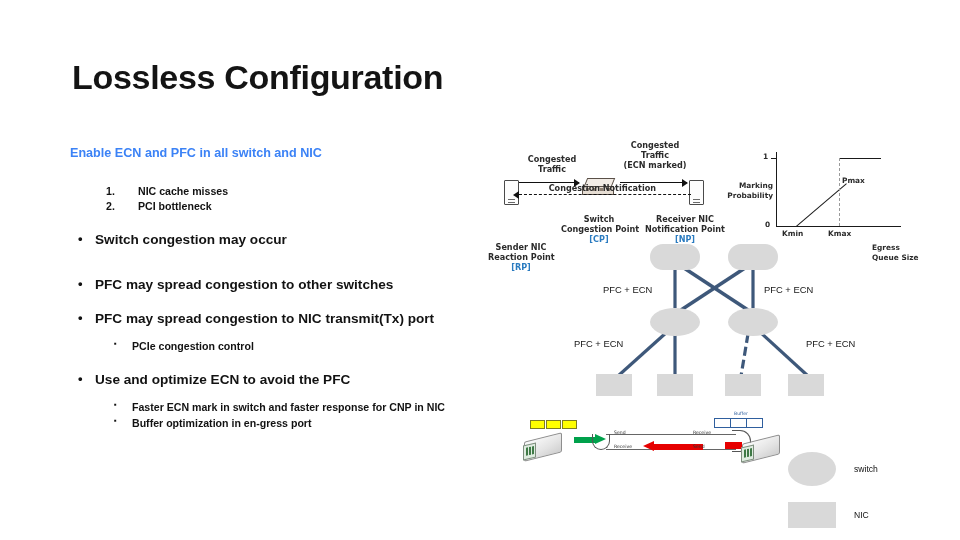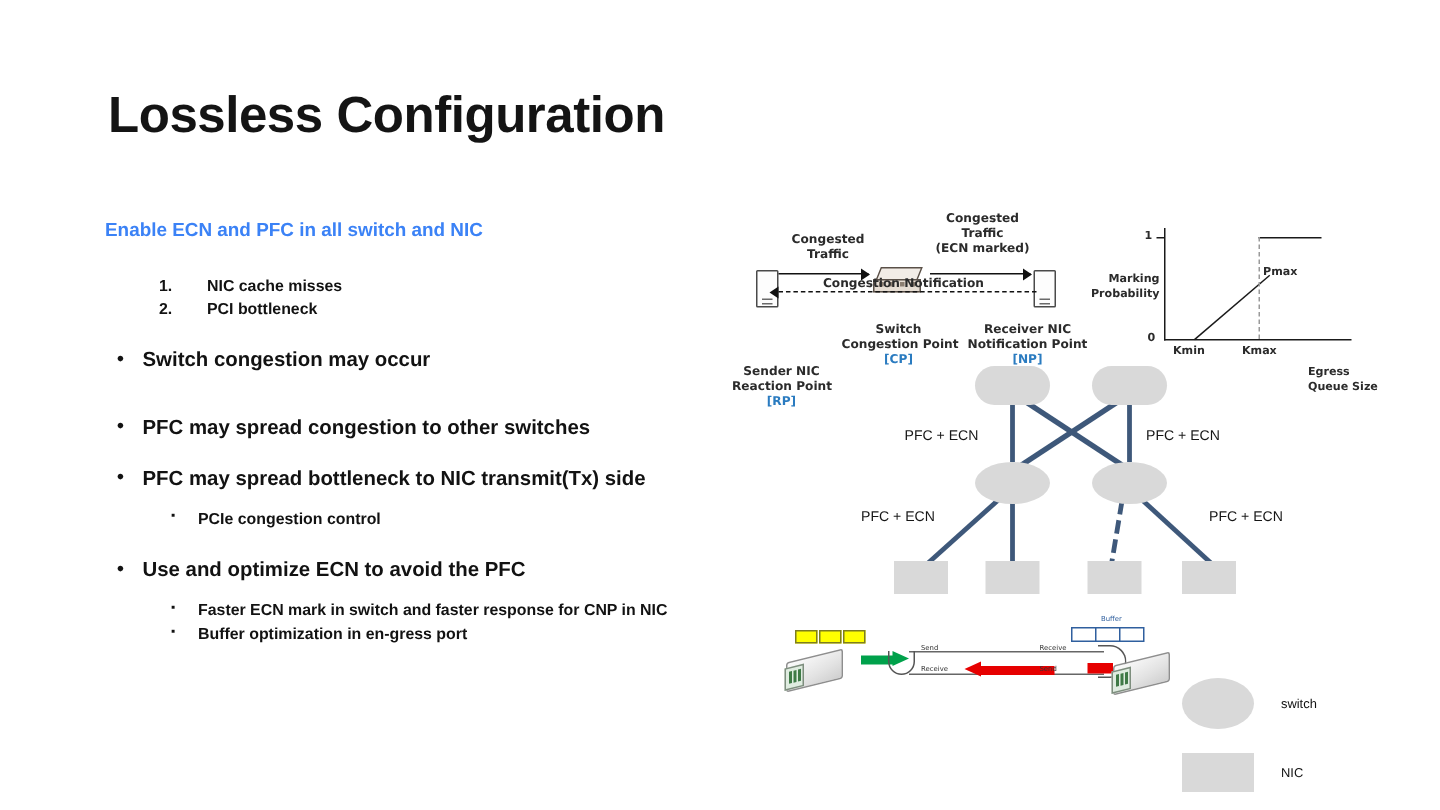--- a/index.html
+++ b/index.html
@@ -424,21 +424,21 @@
     </p>
 
     <div class="gap-lg"></div>
     <p class="bullet-l1">Switch congestion may occur</p>
     <div class="gap-sm"></div>
 
     <div class="gap-lg"></div>
     <p class="bullet-l1">PFC may spread congestion to other switches</p>
 
     <div class="gap-md"></div>
-    <p class="bullet-l1">PFC may spread bottleneck to NIC transmit(Tx) side</p>
+    <p class="bullet-l1">PFC may spread congestion to NIC transmit(Tx) port</p>
     <div class="gap-sm"></div>
     <p class="bullet-l2">PCIe congestion control</p>
 
     <div class="gap-lg"></div>
     <p class="bullet-l1">Use and optimize ECN to avoid the PFC</p>
     <div class="gap-sm"></div>
     <p class="bullet-l2">Faster ECN mark in switch and faster response for CNP in NIC</p>
     <p class="bullet-l2">Buffer optimization in en-gress port</p>
   </div>
 

